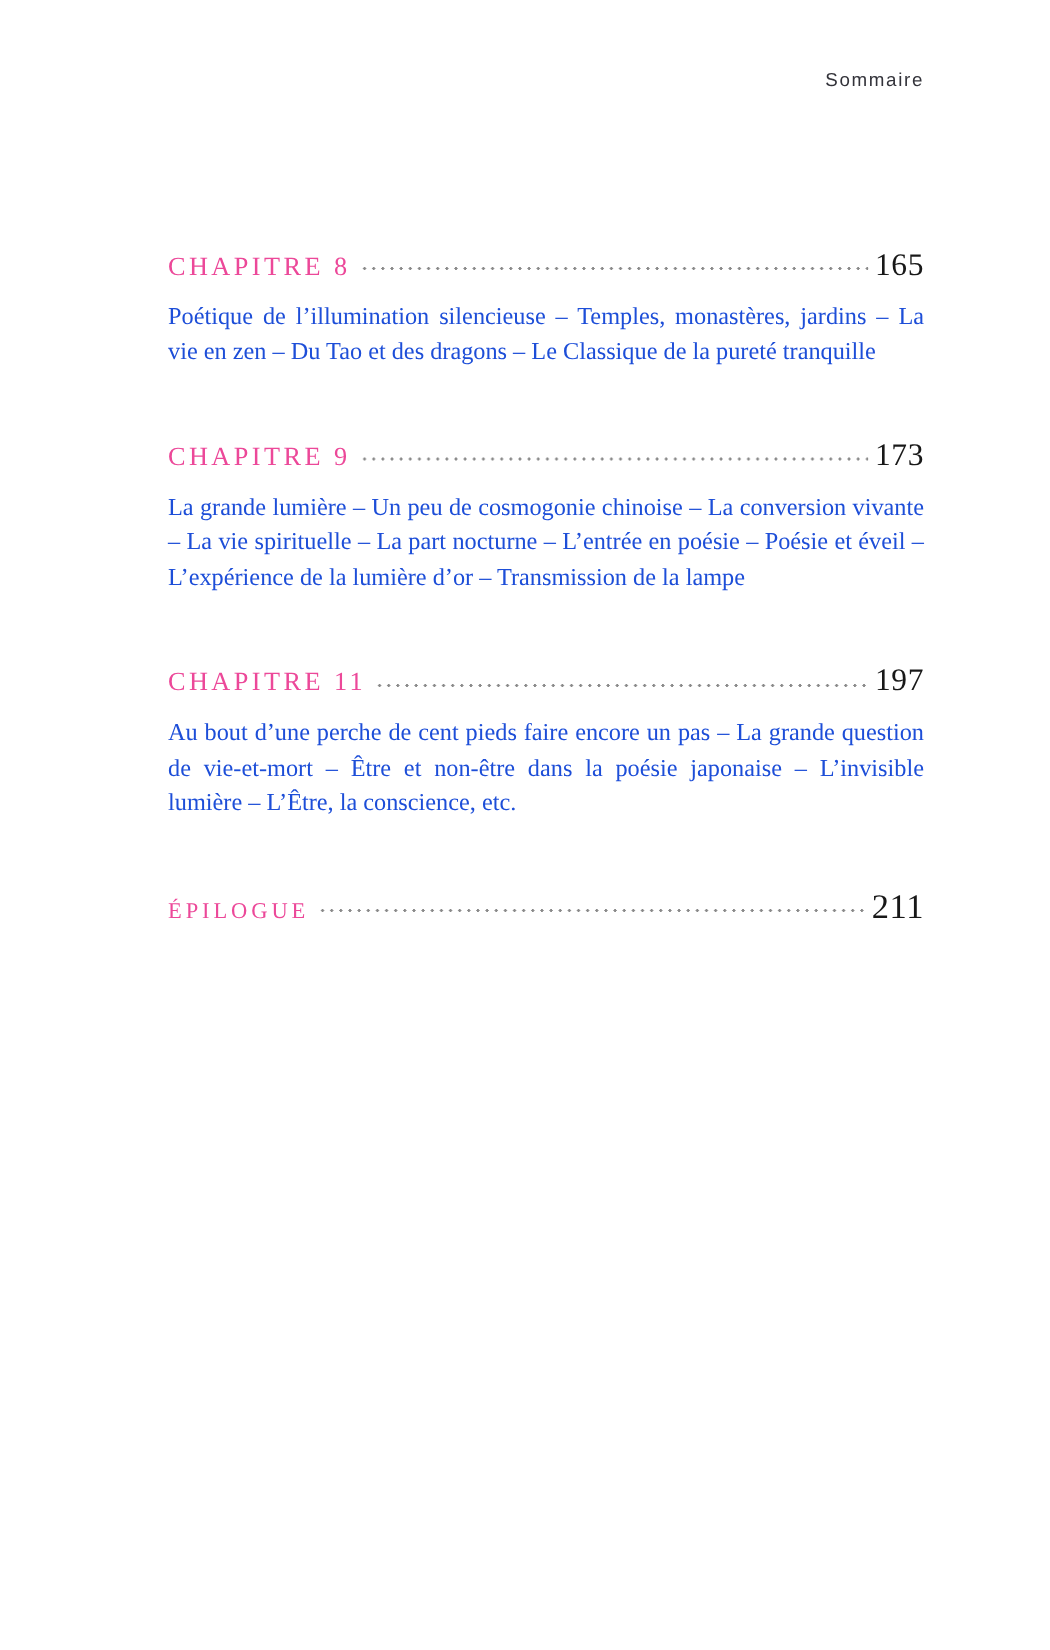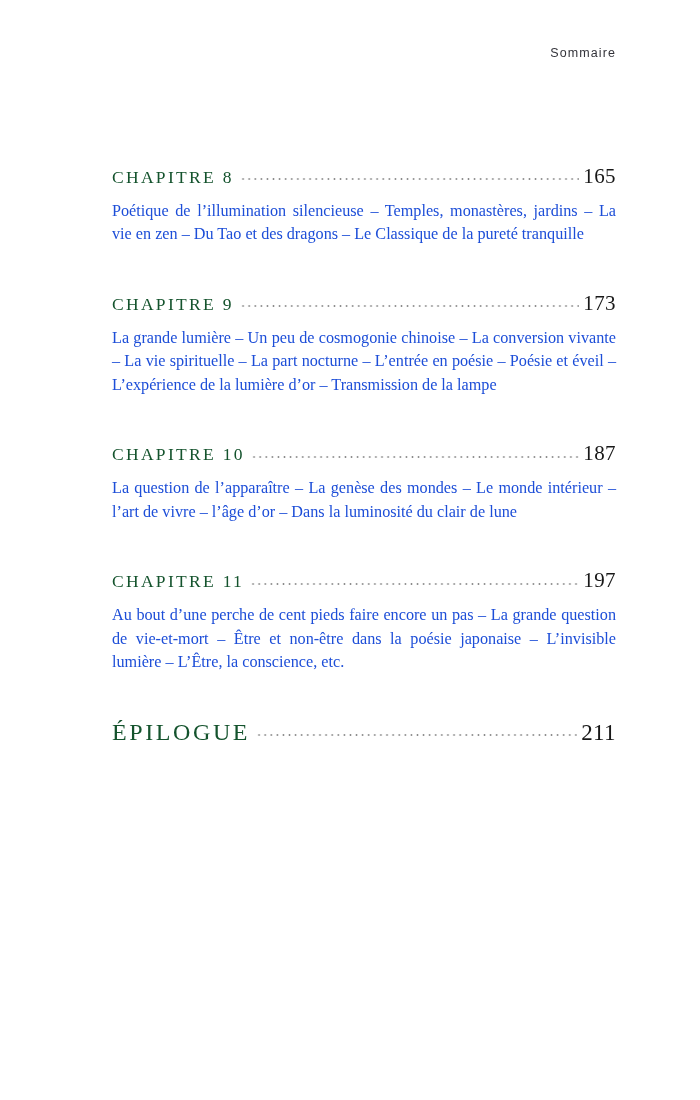--- a/index.html
+++ b/index.html
@@ -48,21 +48,21 @@
   
   .entry-head {
     display: flex;
     align-items: baseline;
     width: 100%;
   }
   .entry-title {
     font-size: 17.5px;
     letter-spacing: 2.3px;
     white-space: nowrap;
-    color: #14532d;
+    color: #ec4899;
   }
   .leader {
     flex: 1 1 auto;
     margin: 0 4px 0 6px;
     height: 1em;
     position: relative;
     overflow: hidden;
   }
   .leader::after {
     content: "";
@@ -78,21 +78,21 @@
   }
   .entry-page {
     font-size: 21px;
     letter-spacing: 0.4px;
     white-space: nowrap;
     color: #181818;
   }
 
   
   .entry.epilogue .entry-title {
-    font-size: 24px;
+    font-size: 15px;
     letter-spacing: 2.6px;
   }
   .entry.epilogue .entry-page {
     font-size: 23px;
   }
   .entry.epilogue .leader::after {
     bottom: 0.22em;
   }
 
   
@@ -139,28 +139,20 @@
 
     <div class="entry">
       <div class="entry-head">
         <span class="entry-title">CHAPITRE 9</span>
         <span class="leader"></span>
         <span class="entry-page">173</span>
       </div>
       <div class="entry-desc">La grande lumière – Un peu de cosmogonie chinoise – La conversion vivante – La vie spirituelle – La part nocturne – L’entrée en poésie – Poésie et éveil – L’expérience de la lumière d’or – Transmission de la lampe</div>
     </div>
 
-    <div class="entry">
-      <div class="entry-head">
-        <span class="entry-title">CHAPITRE 10</span>
-        <span class="leader"></span>
-        <span class="entry-page">187</span>
-      </div>
-      <div class="entry-desc">La question de l’apparaître – La genèse des mondes – Le monde intérieur – l’art de vivre – l’âge d’or – Dans la luminosité du clair de lune</div>
-    </div>
 
     <div class="entry">
       <div class="entry-head">
         <span class="entry-title">CHAPITRE 11</span>
         <span class="leader"></span>
         <span class="entry-page">197</span>
       </div>
       <div class="entry-desc">Au bout d’une perche de cent pieds faire encore un pas – La grande question de vie-et-mort – Être et non-être dans la poésie japonaise – L’invisible lumière – L’Être, la conscience, etc.</div>
     </div>
 

